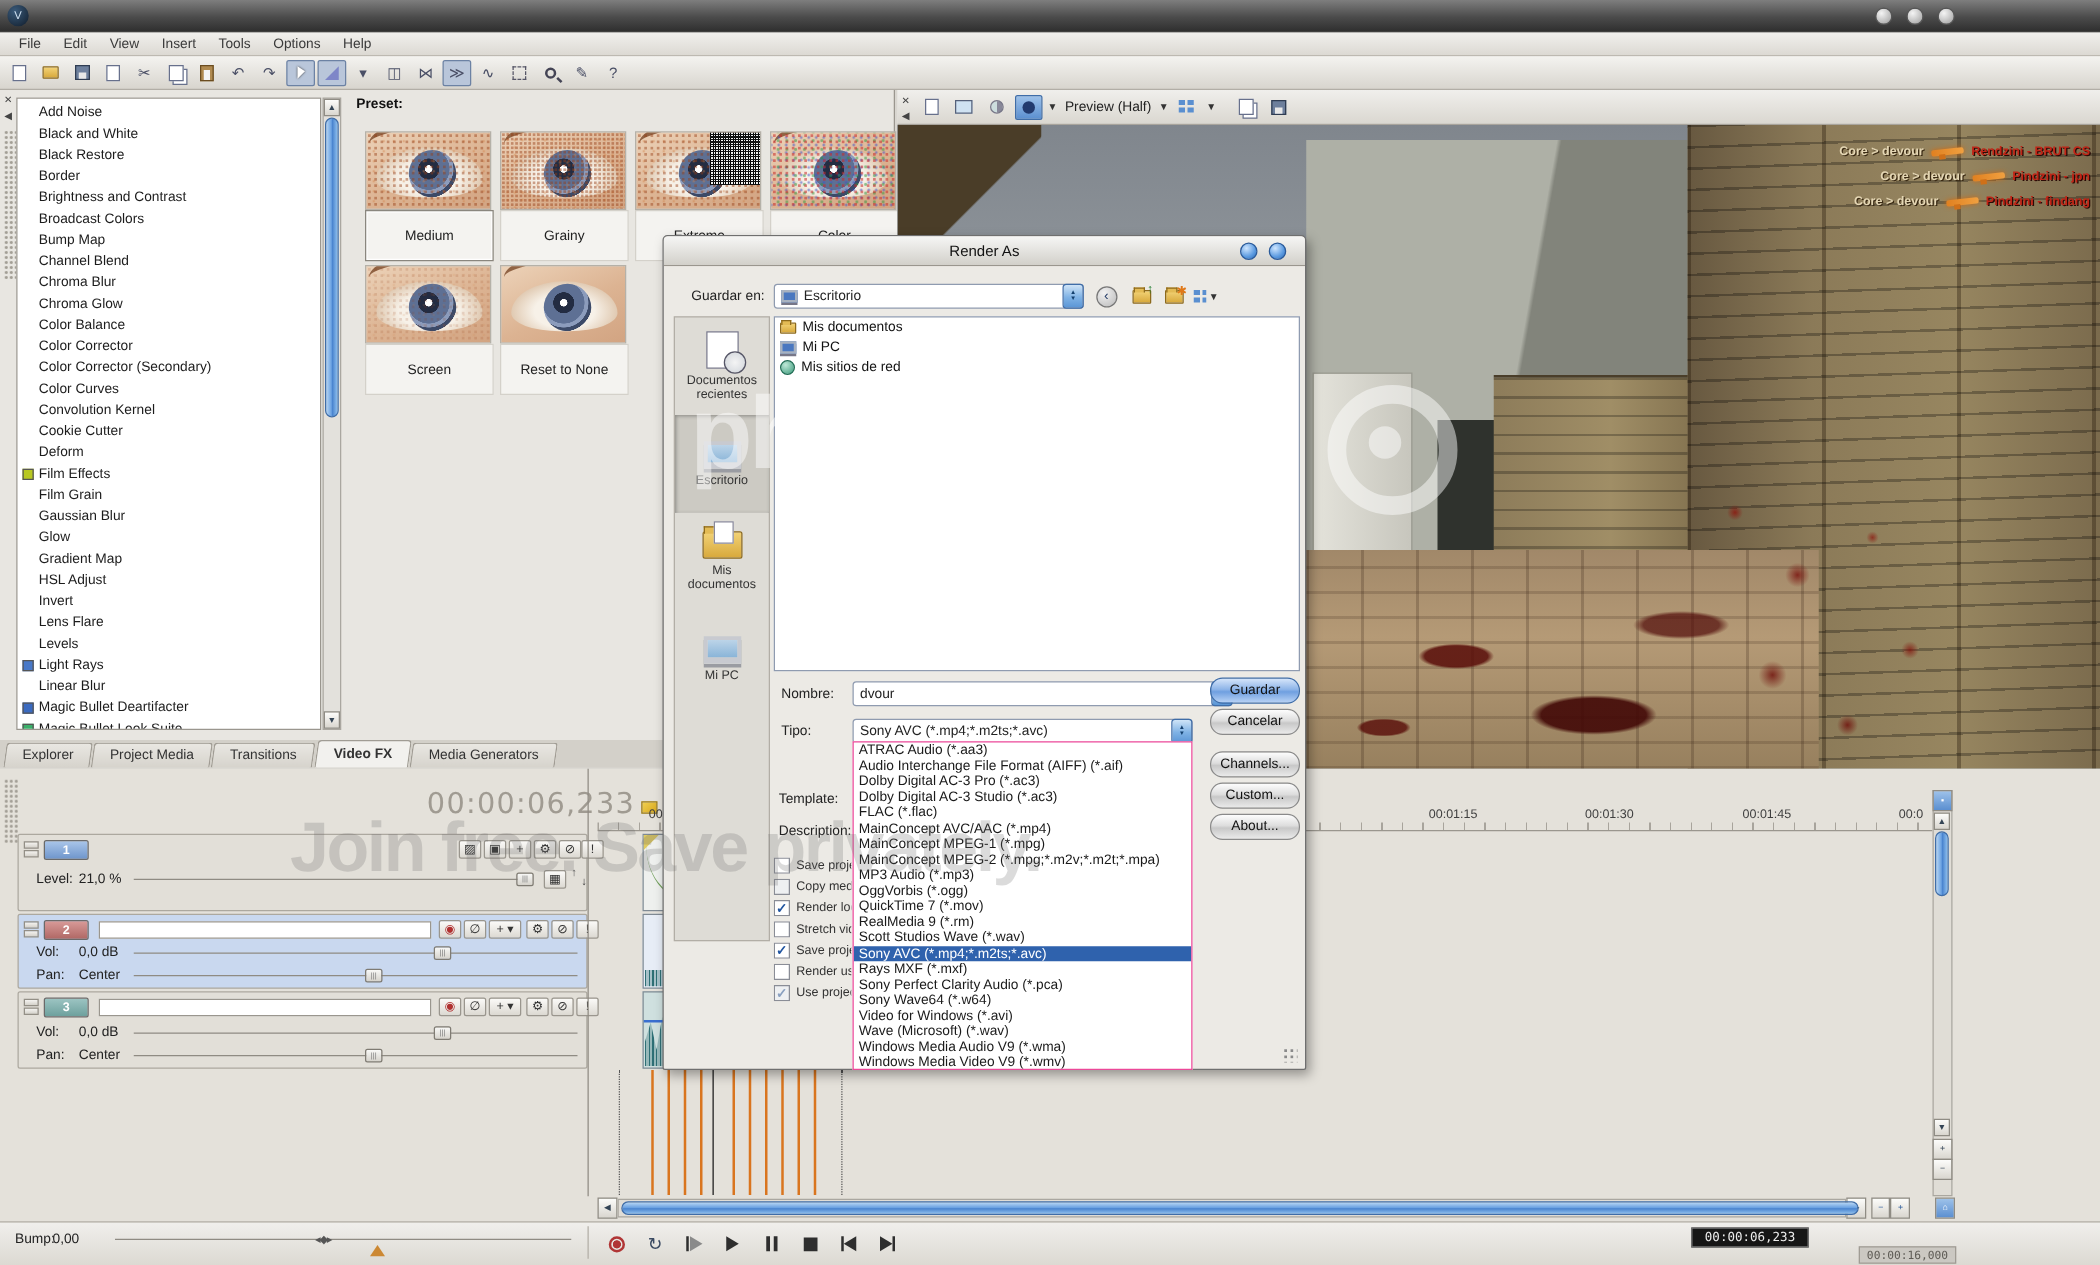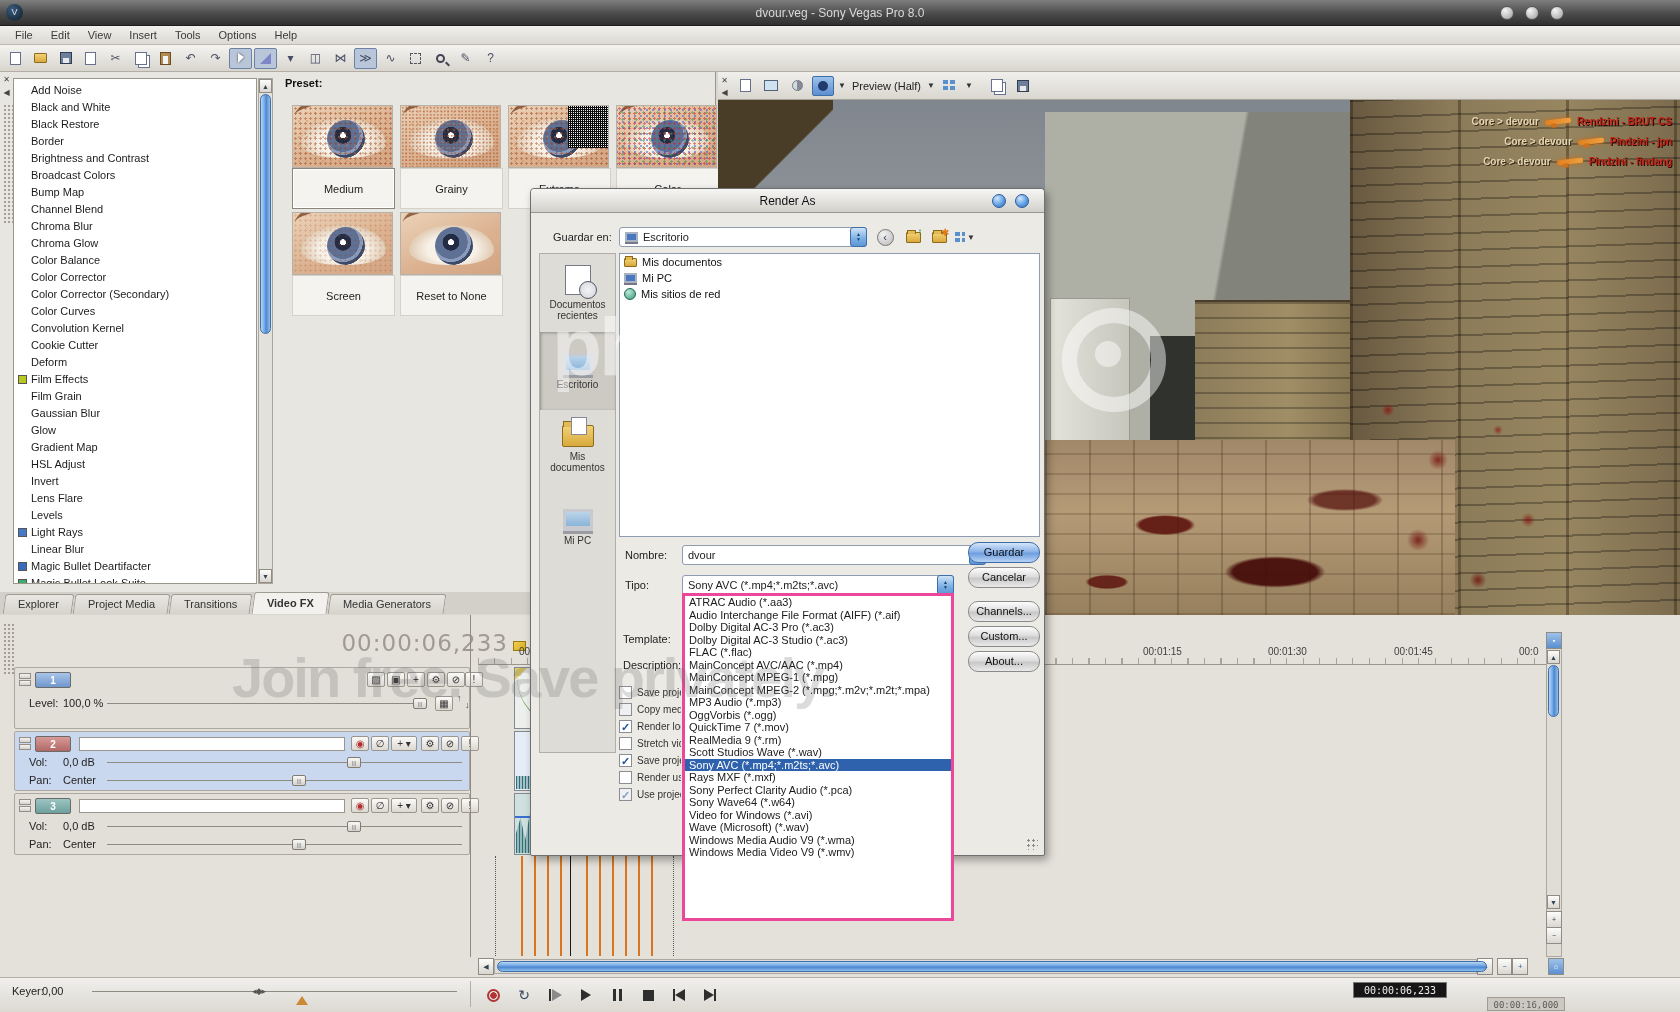--- a/index.html
+++ b/index.html
@@ -161,21 +161,21 @@
   .ic-bigfolder{width:32px;height:22px;background:linear-gradient(#f2d276,#d8a93c);border:1px solid #8d6a1c;border-radius:2px;position:relative}
   .ic-bigfolder::before{content:"";position:absolute;left:0;top:-5px;width:13px;height:5px;background:#e3bb55;border:1px solid #8d6a1c;border-bottom:none}
   .ic-bigfolder::after{content:"";position:absolute;left:8px;top:-9px;width:14px;height:16px;background:#fff;border:1px solid #889}
   #filelist{position:absolute;left:88px;top:64px;width:421px;height:284px;background:#fff;border:1px solid #8f9bb0}
   .file-row{display:flex;align-items:center;gap:5px;height:16px;padding-left:4px;color:#111}
   .ic-folder{width:13px;height:9px;background:linear-gradient(#f2d276,#d8a93c);border:1px solid #8d6a1c;border-radius:1px;position:relative;flex:none}
   .ic-folder::before{content:"";position:absolute;left:0;top:-3px;width:6px;height:3px;background:#e3bb55;border:1px solid #8d6a1c;border-bottom:none}
   .ic-pc{width:13px;height:10px;background:#4a78c0;border:2px solid #a8b2c0;box-shadow:0 2px 0 #778;flex:none}
   .ic-net{width:12px;height:12px;border-radius:50%;background:radial-gradient(circle at 35% 30%,#bfe8d8,#3a9a7a);border:1px solid #1e6a52;flex:none}
   .dlbl{position:absolute;font-size:11px;color:#222}
-  #format-list{position:absolute;left:151px;top:404px;width:272px;height:328px;background:#fff;border:3px solid #ec4899;overflow:hidden;z-index:5}
+  #format-list{position:absolute;left:151px;top:404px;width:272px;height:263px;background:#fff;border:1px solid #ec4899;overflow:hidden;z-index:5}
   .fmt-row{height:12.5px;line-height:12.5px;font-size:11px;padding-left:4px;white-space:nowrap;color:#1a1a1a}
   .fmt-row.sel{background:#2f62ad;color:#fff}
   .chk-row{position:absolute;left:88px;display:flex;align-items:center;gap:5px;width:62px;overflow:hidden}
   .chk{width:13px;height:13px;background:#fff;border:1px solid #8a8d96;flex:none;font-size:11px;line-height:12px;text-align:center;color:#2155a0;font-weight:bold}
   .chk.dis{background:#eef0f2;color:#8aa0c0}
   .chk-lbl{font-size:10px;color:#333;white-space:nowrap}
   .pill{position:absolute;left:437px;width:72px;height:21px;border-radius:10px;background:linear-gradient(#fdfdfd,#dddddd 45%,#c8c8c8 55%,#eaeaea);border:1px solid #8a8a8a;font-size:11px;text-align:center;line-height:19px;color:#111}
   .pill.primary{background:linear-gradient(#d5e5fa,#8db4e8 45%,#6f9fe0 55%,#b8d2f5);border-color:#3f6da8}
   #dlg-grip{position:absolute;right:6px;bottom:5px;width:12px;height:12px;background-image:radial-gradient(#8a8a8a 1.2px,transparent 1.4px);background-size:5px 5px}
 
@@ -184,21 +184,20 @@
   #wm-center{left:552px;top:300px;font-size:82px;font-weight:bold;letter-spacing:-3px;color:rgba(255,255,255,.48)}
   #wm-ring{left:1062px;top:308px;width:104px;height:104px;border:15px solid rgba(255,255,255,.48);border-radius:50%}
   #wm-ring::after{content:"";position:absolute;left:18px;top:18px;width:26px;height:26px;border-radius:50%;background:rgba(255,255,255,.48)}
   #wm-bottom{left:232px;top:645px;font-size:56px;font-weight:bold;letter-spacing:-2px;color:rgba(105,105,105,.24)}
 </style>
 </head>
 <body>
 
 <div class="abs" id="titlebar">
   <div id="app-logo">V</div>
-  <div class="ttl">dvour.veg - Sony Vegas Pro 8.0</div>
   <div class="wbtn" style="left:1500px"></div>
   <div class="wbtn" style="left:1525px"></div>
   <div class="wbtn" style="left:1550px"></div>
 </div>
 
 <div class="abs" id="menubar">
     <span class="menu-item">File</span>
     <span class="menu-item">Edit</span>
     <span class="menu-item">View</span>
     <span class="menu-item">Insert</span>
@@ -447,21 +446,21 @@
         <div class="mini"></div>
       </div>
     <div class="chip c1">1</div>
     <div class="tkbtn" style="left:352px;top:4px">▨</div>
     <div class="tkbtn" style="left:372px;top:4px">▣</div>
     <div class="tkbtn" style="left:392px;top:4px">+</div>
     <div class="tkbtn" style="left:412px;top:4px">⚙</div>
     <div class="tkbtn" style="left:432px;top:4px">⊘</div>
     <div class="tkbtn" style="left:450px;top:4px">!</div>
     <div class="tlabel" style="left:14px;top:29px">Level:</div>
-    <div class="tlabel" style="left:48px;top:29px">100,0 %</div>
+    <div class="tlabel" style="left:48px;top:29px">21,0 %</div>
     <div class="sline" style="left:92px;top:35px;width:310px"></div>
     <div class="sl-handle" style="left:398px;top:30px">|||</div>
     <div class="tkbtn" style="left:420px;top:28px">▦</div>
     <div class="tlabel" style="left:442px;top:25px;font-size:9px;color:#555">↑</div>
     <div class="tlabel" style="left:450px;top:32px;font-size:9px;color:#333">↓</div>
   </div>
 
   <div class="track sel" style="top:116px;height:60px">
     <div class="minis">
         <div class="mini"></div>
@@ -552,21 +551,21 @@
     <div style="position:relative;width:1000px;height:15px;background:#e0ddd6;border:1px solid #aaa7a0">
       <div class="aqua-h" style="position:absolute;left:2px;top:1px;width:990px;height:11px"></div>
     </div>
     <div class="sq-btn">▶</div>
     <div class="sq-btn" style="margin-left:4px;color:#2a5a9a">−</div>
     <div class="sq-btn" style="color:#2a5a9a">+</div>
     <div class="sq-btn" style="margin-left:20px;background:linear-gradient(#9ec2ea,#5b8fd0);color:#fff">⌂</div>
   </div>
 
   <div id="bottombar">
-    <span class="tlabel" style="left:12px;top:7px">Keyer:</span>
+    <span class="tlabel" style="left:12px;top:7px">Bump:</span>
     <span class="tlabel" style="left:42px;top:7px">0,00</span>
     <div class="sline" style="left:92px;top:13px;width:365px"></div>
     <div id="rate-handle">◂◆▸</div>
     <div id="rate-tri"></div>
     <div style="position:absolute;left:470px;top:3px;width:1px;height:26px;background:#b2aea6"></div>
     <div id="transport">
         <div class="t-ic">
           <span class="t-rec"></span>
         </div>
         <div class="t-ic">

